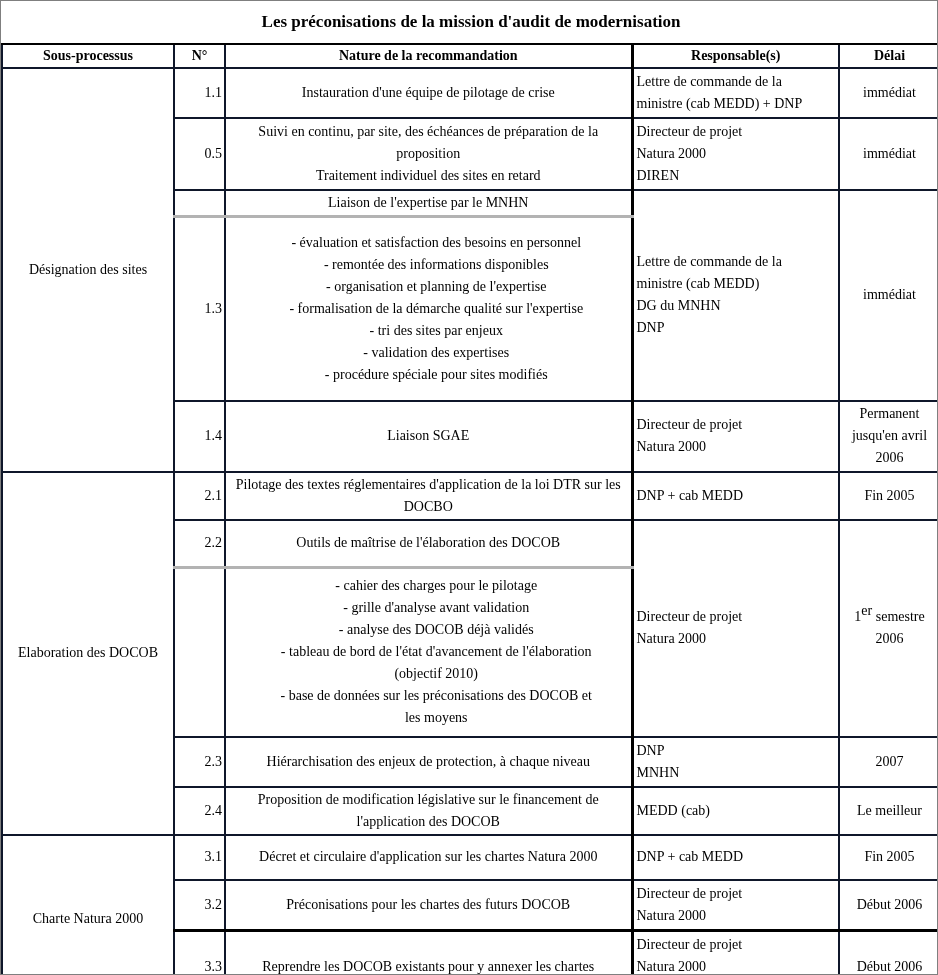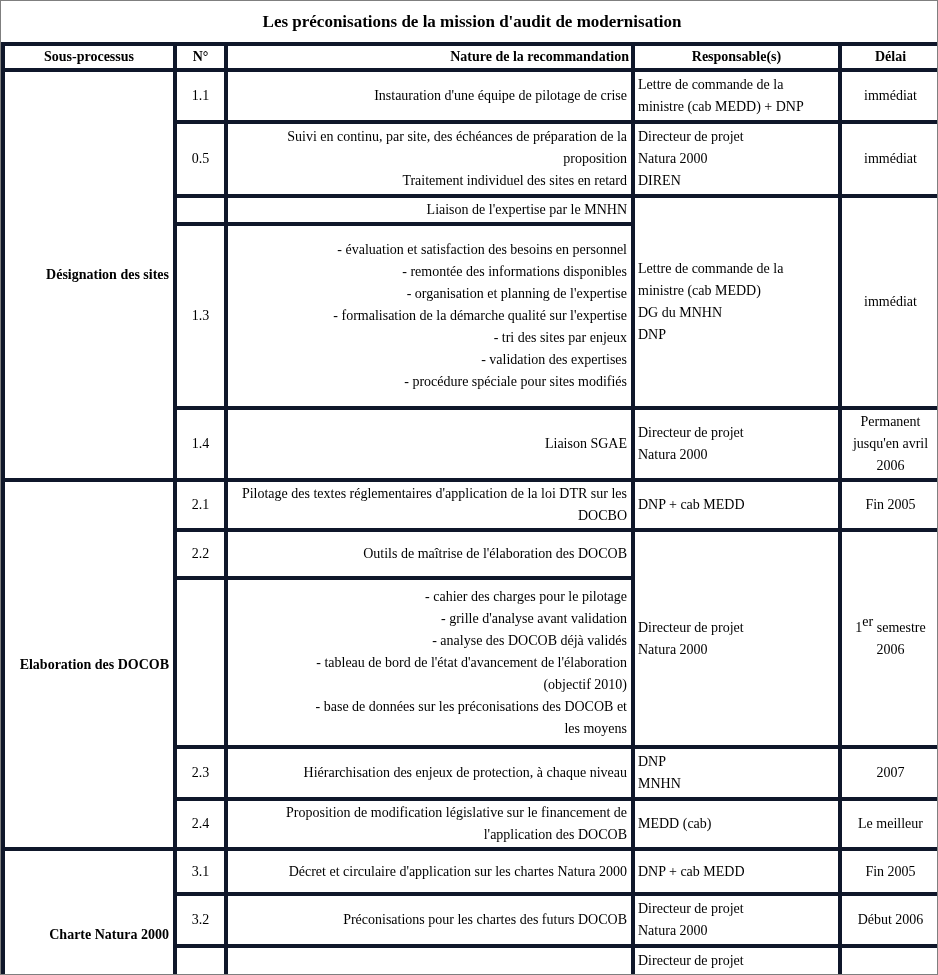--- a/index.html
+++ b/index.html
@@ -4,32 +4,32 @@
 <style>
   html,body { margin:0; padding:0; background:#ffffff; }
   .sheet {
     width:938px; height:975px; box-sizing:border-box;
     border:1px solid #7f7f7f; background:#ffffff;
     font-family:"Liberation Serif","DejaVu Serif",serif; color:#000;
     overflow:hidden;
   }
   table.audit { border-collapse:collapse; table-layout:fixed; width:938px; }
   td, th {
-    border:4px solid #0f172a; vertical-align:middle;
+    border:2px solid #0f172a; vertical-align:middle;
     font-size:14px; line-height:22px; white-space:pre-line;
     padding:1px 4px; overflow:hidden;
   }
   .title-cell {
     border:none; border-bottom:2px solid #000;
     text-align:center; font-weight:bold; font-size:17px; line-height:20px;
   }
   th { text-align:center; font-weight:bold; padding:0 2px; }
-  .c-section { text-align:right; font-weight:bold;margin-top:8px; }
-  .c-num { text-align:center; padding:1px 2px; }
-  .c-nature { text-align:right; border-right:3px solid #000; }
+  .c-section { text-align:center; font-weight:normal;margin-top:8px; }
+  .c-num { text-align:right; padding:1px 2px; }
+  .c-nature { text-align:center; border-right:3px solid #000; }
   .c-items { padding-left:20px;margin-top:45px; }
   .c-resp { text-align:left; padding:2px 3px; }
   .c-delai { text-align:center; }
   .gray-bottom { border-bottom:3px solid #b3b3b3; }
   .thick-bottom { border-bottom:3px solid #000; }
   sup { font-size:14px; line-height:0; }
 </style>
 </head>
 <body>
 

